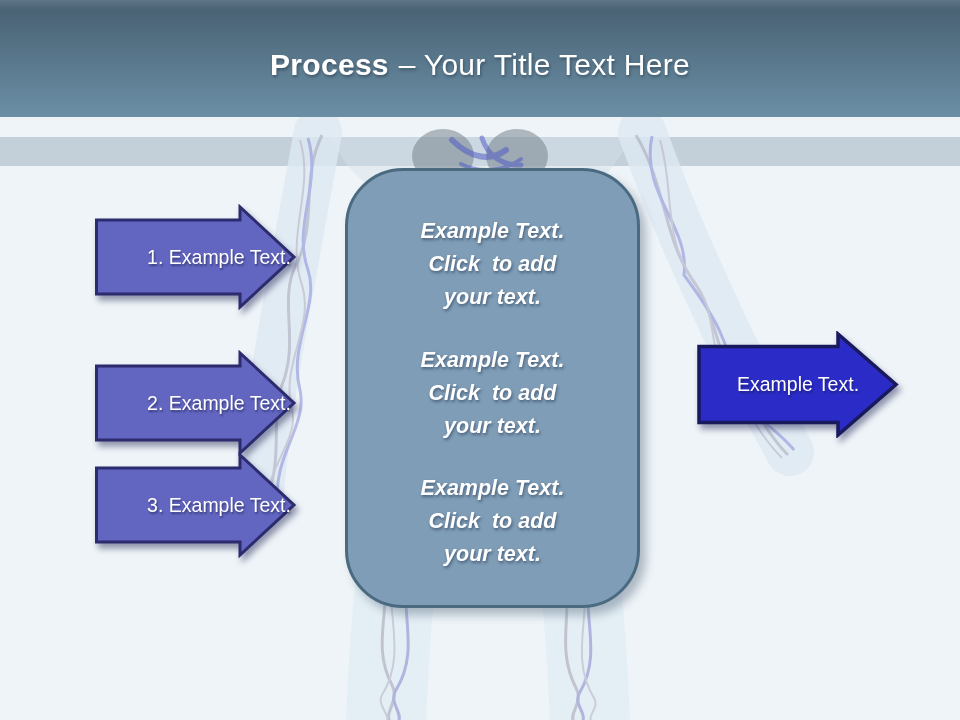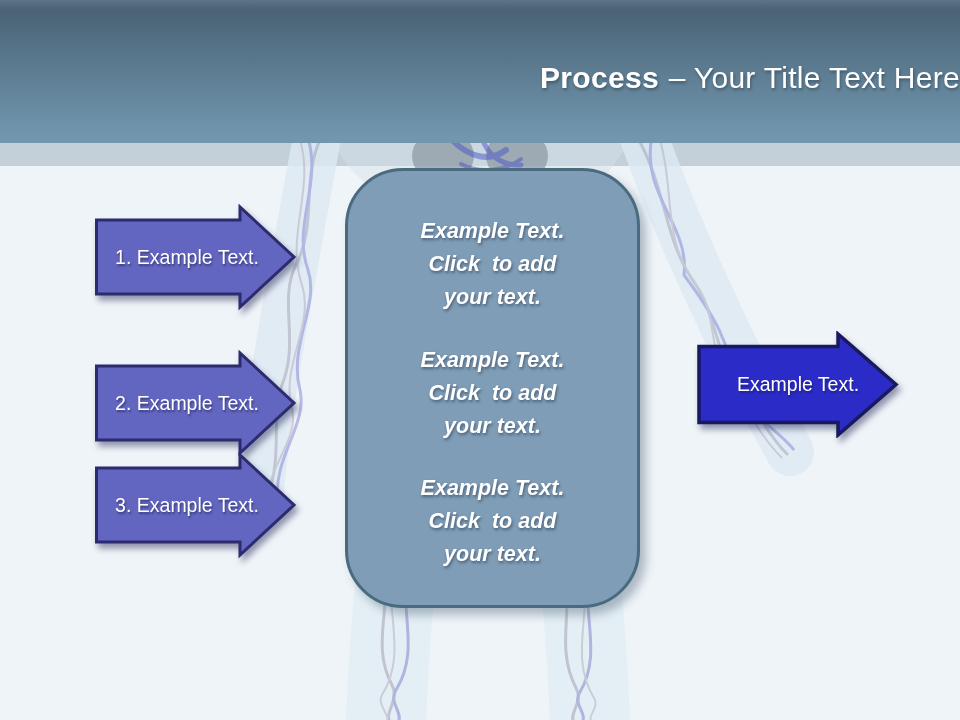--- a/index.html
+++ b/index.html
@@ -5,23 +5,23 @@
   html,body{margin:0;padding:0;background:#dfe5ea;}
   .slide{
     position:relative;width:960px;height:720px;overflow:hidden;
     background:#EFF4F8;font-family:"Liberation Sans",sans-serif;
   }
   
   .accent-band{position:absolute;left:0;top:137px;width:960px;height:29px;background:#C3CFD9;z-index:1;}
   .figure-svg{position:absolute;left:0;top:0;z-index:2;}
   
   .header{
-    position:absolute;left:0;top:0;width:960px;height:143px;z-index:3;
+    position:absolute;left:0;top:0;width:960px;height:117px;z-index:3;
     background:linear-gradient(#5d7585 0px,#4a6375 10px,#7197AF 137px);
-    display:flex;align-items:center;justify-content:flex-end;
+    display:flex;align-items:center;justify-content:center;
   }
   .title{color:#fff;font-size:30px;padding-top:12px;letter-spacing:.3px;
     text-shadow:1px 2px 3px rgba(5,15,30,.35);}
   .title .t-bold{font-weight:bold;}
   .title .t-rest{font-weight:normal;margin-left:.33em;}
   
   .center-box{
     position:absolute;left:345px;top:168px;width:295px;height:440px;z-index:4;
     background:#7F9DB6;border:3px solid #4A6A80;border-radius:58px;
     box-shadow:6px 7px 10px rgba(90,110,130,.45);
@@ -34,21 +34,21 @@
     text-shadow:1px 2px 3px rgba(30,45,75,.55);
   }
   
   .arrow{position:absolute;z-index:4;filter:drop-shadow(3px 5px 3px rgba(25,30,80,.45));}
   .arrow svg{display:block;}
   .arrow .arrow-label{
     position:absolute;top:0;height:100%;display:flex;align-items:center;justify-content:center;
     color:#fff;font-size:19.5px;text-shadow:1px 2px 2px rgba(20,25,70,.55);
   }
   .step-arrow{left:95px;width:202px;height:106px;}
-  .step-arrow .arrow-label{left:0;width:184px;}
+  .step-arrow .arrow-label{left:0;width:184px;padding-left:32px;}
   .arrow-1{top:204px;} .arrow-2{top:350px;} .arrow-3{top:452px;}
   .result-arrow{left:697px;top:331px;width:202px;height:107px;}
   .result-arrow .arrow-label{left:0;width:202px;}
 </style>
 </head>
 <body>
 
 <div class="slide">
 
   <div class="accent-band"></div>

